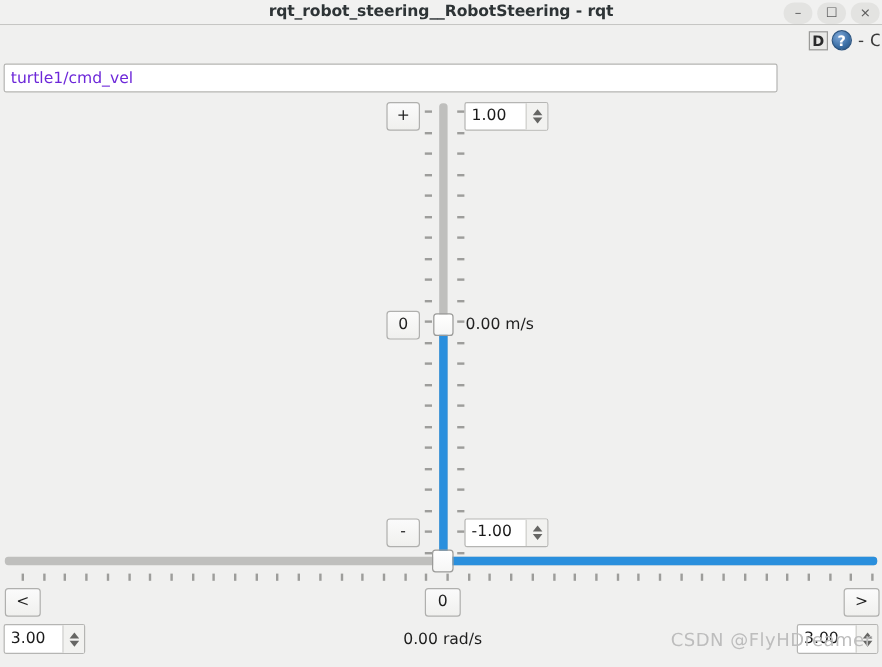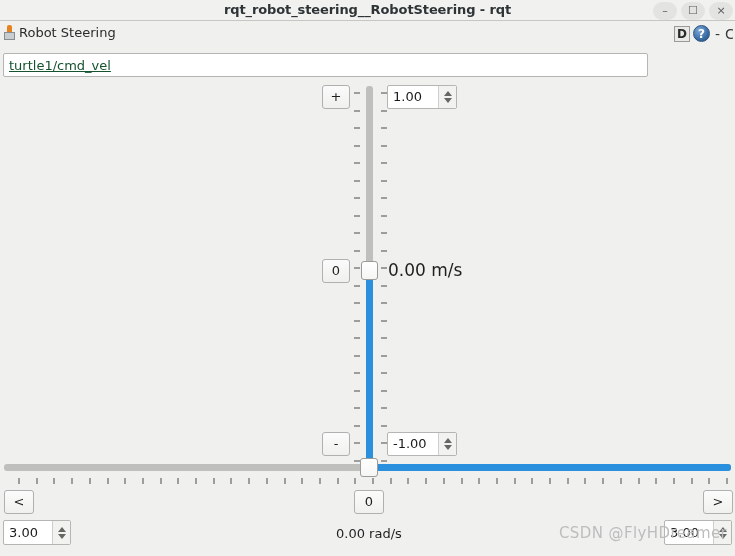--- a/index.html
+++ b/index.html
@@ -151,25 +151,24 @@
   .topic-input {
     position: absolute;
     left: 3px; top: 2px;
     width: 645px; height: 24px;
     background: #ffffff;
     border: 1px solid #b5b5b3;
     border-radius: 2px;
     box-sizing: border-box;
     font-family: "DejaVu Sans", "Liberation Sans", sans-serif;
     font-size: 13px;
-    color: #14532d;
+    color: #6d28d9;
     padding: 0 5px;
     line-height: 22px;
     outline: none;
-    text-decoration: underline;
   }
   .stop-button {
     position: absolute;
     left: 655px; top: 2px;
     width: 77px; height: 24px;
     background: linear-gradient(to bottom, #fbfbfb 0%, #f0f0ee 100%);
     border: 1px solid #b0b0ae;
     border-radius: 3px;
     box-sizing: border-box;
     font-family: "DejaVu Sans", "Liberation Sans", sans-serif;
@@ -274,21 +273,21 @@
   }
   .spin-top    { left: 387px; top: 85px;  width: 70px; height: 24px; }
   .spin-bottom { left: 387px; top: 432px; width: 70px; height: 24px; }
   .spin-bl     { left: 3px;   top: 520px; width: 68px; height: 25px; }
   .spin-br     { left: 664px; top: 520px; width: 68px; height: 25px; }
 
   
   .speed-label {
     position: absolute;
     left: 388px; top: 262px;
-    font-size: 17px;
+    font-size: 13px;
     color: #1f1f1f;
     line-height: 17px;
   }
   .turn-label {
     position: absolute;
     left: 336px; top: 525px;
     font-size: 13px;
     color: #1f1f1f;
     line-height: 17px;
   }
@@ -360,27 +359,20 @@
 <div class="titlebar">
   <div class="titlebar-title">rqt_robot_steering__RobotSteering - rqt</div>
   <div class="win-btns">
     <button class="win-btn">–</button>
     <button class="win-btn">☐</button>
     <button class="win-btn">×</button>
   </div>
 </div>
 
 <div class="plugin-header">
-  <div class="plugin-title-wrap">
-    <span class="plugin-icon">
-      <span class="pin-head"></span>
-      <span class="pin-body"></span>
-    </span>
-    <span class="plugin-title">Robot Steering</span>
-  </div>
   <div class="plugin-actions">
     <span class="dock-btn">D</span>
     <span class="help-icon">?</span>
     <span class="dash-btn">-</span>
     <span class="close-btn-partial">C</span>
   </div>
 </div>
 
 <div class="topic-row">
   <input class="topic-input" type="text" value="turtle1/cmd_vel" style="">

